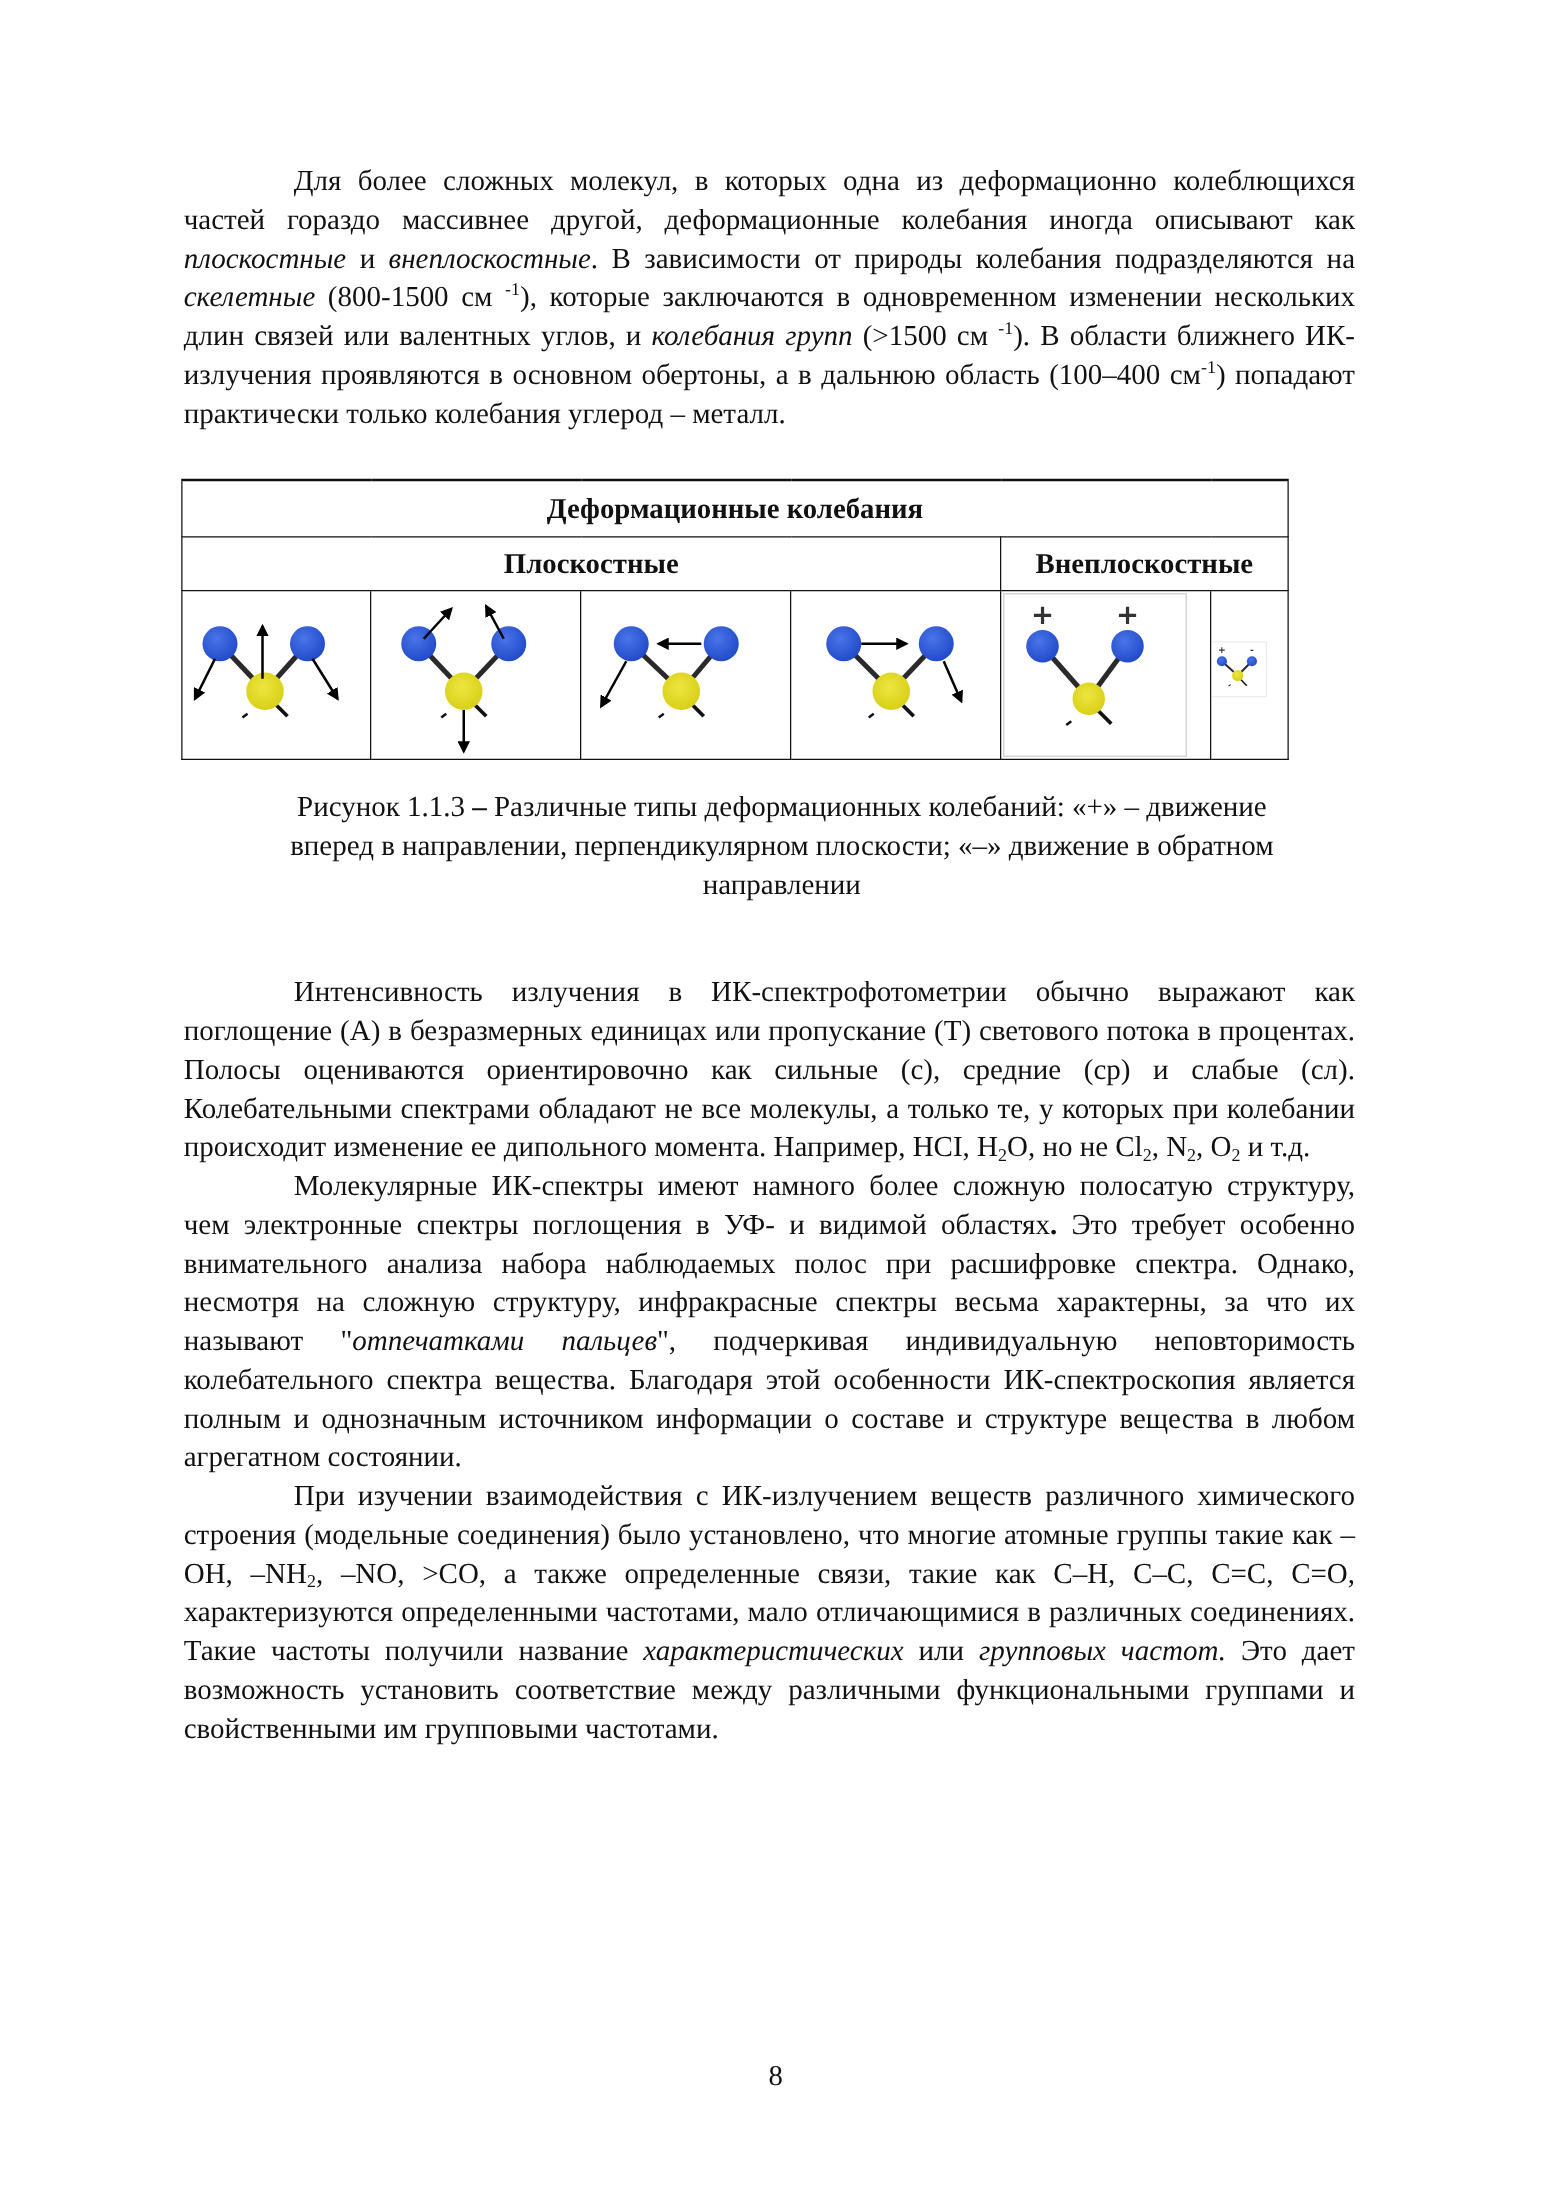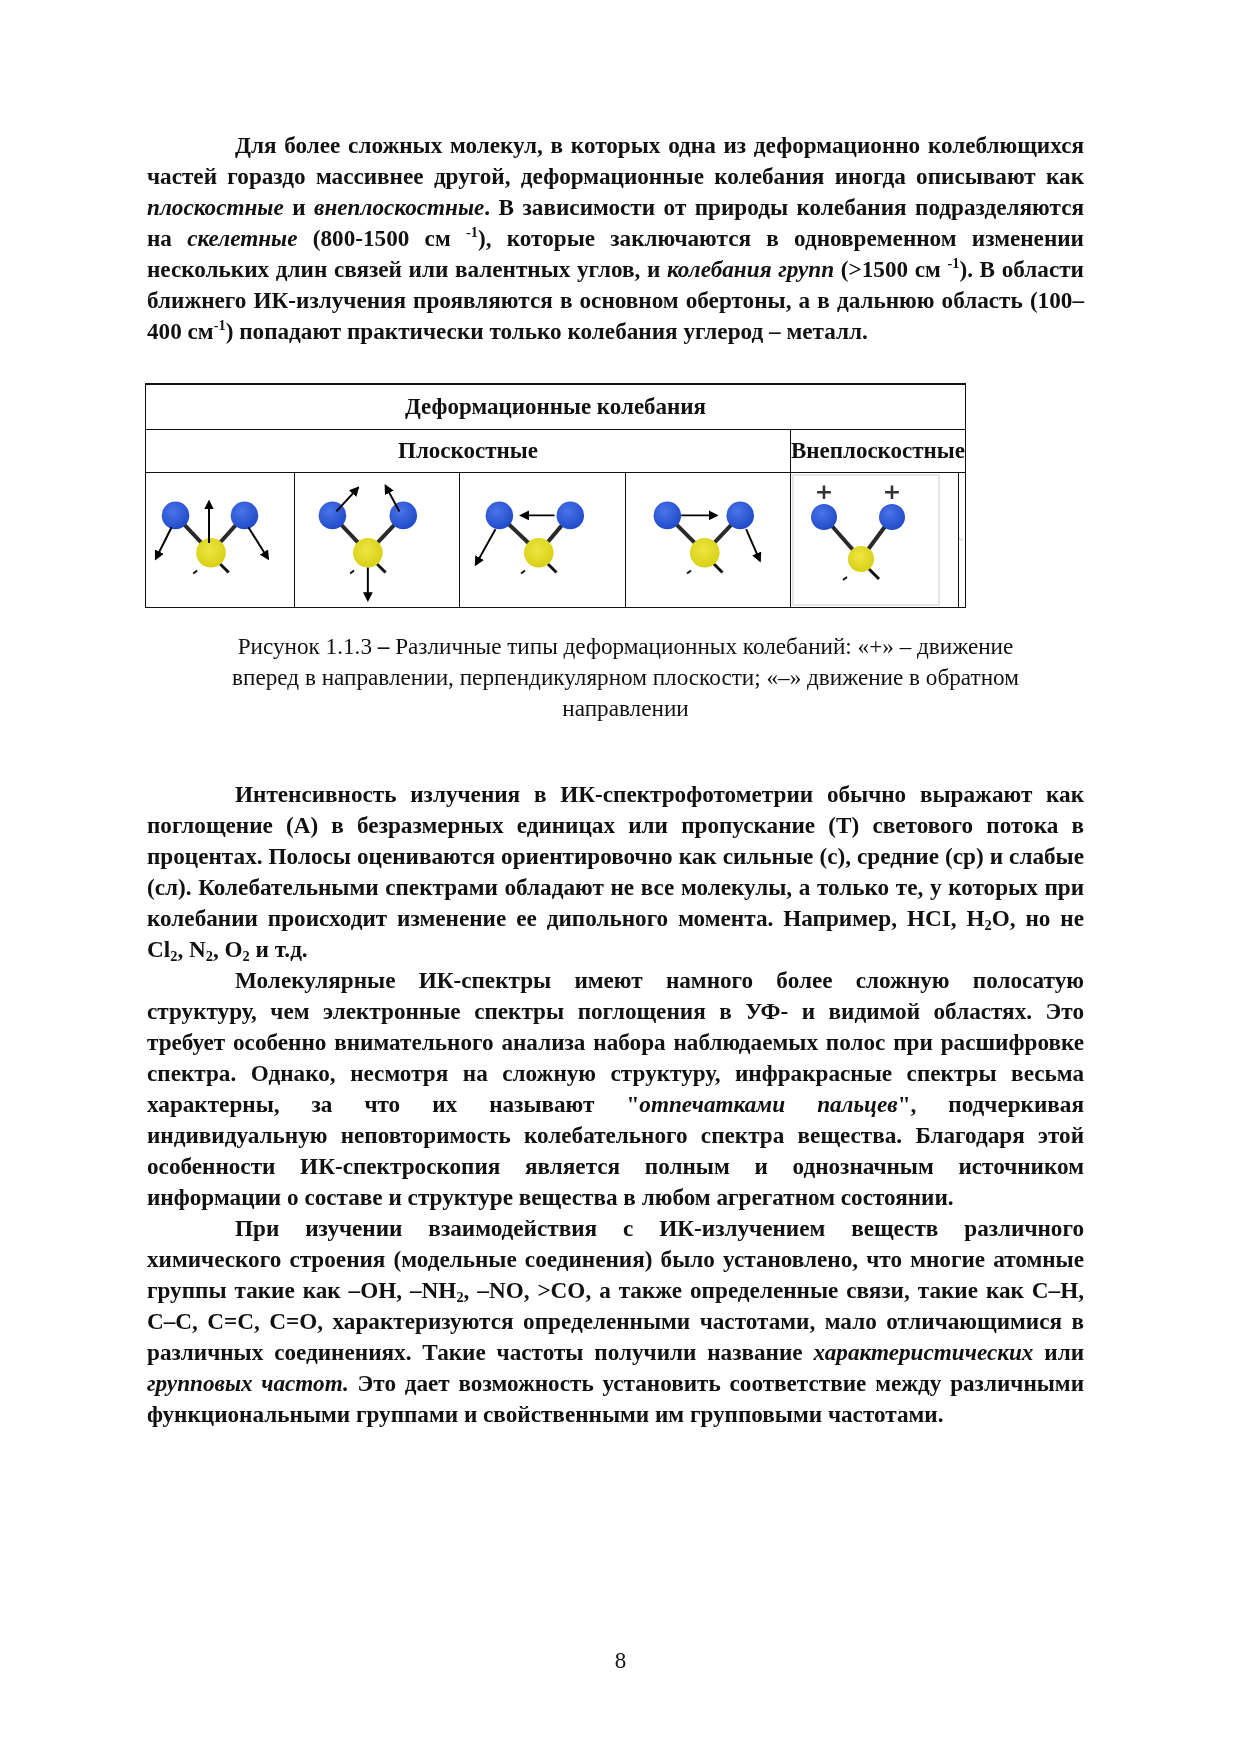--- a/index.html
+++ b/index.html
@@ -1,25 +1,25 @@
 <!DOCTYPE html>
 <html><head>
 <meta charset="utf-8">
 <style>
   html, body { margin: 0; padding: 0; background: #ffffff; }
   body { width: 1241px; height: 1754px; position: relative; overflow: hidden;
          font-family: "Liberation Serif", "DejaVu Serif", serif; color: #111; }
   .page { position: absolute; left: 147px; top: 130px; width: 937px; }
   .para { font-size: 23.2px; line-height: 31px; text-align: justify; margin: 0; }
-  .para.indent { text-indent: 88px; font-weight: bold; }
+  .para.indent { text-indent: 88px; }
   .para i, .para em { font-style: italic; }
   .para sup { font-size: 0.62em; vertical-align: 0.62em; line-height: 0; }
   .para sub { font-size: 0.62em; vertical-align: -0.25em; line-height: 0; }
   .table-wrap { margin-top: 30px; }
-  table.deform { border-collapse: collapse; width: 821px; margin-left: -2px; margin-top: 36px; }
+  table.deform { border-collapse: collapse; width: 886px; margin-left: -2px; margin-top: 36px; }
   table.deform td { border: 1.5px solid #111; text-align: center; padding: 0;
                     font-weight: bold; font-size: 23px; }
   table.deform tr.h1 td { height: 44px; border-top: 2px solid #111; }
   table.deform tr.h2 td { height: 42px; }
   table.deform tr.h3 td { height: 38px; border-bottom: 2px solid #111; }
   table.deform tr.img td { height: 134px; vertical-align: top; padding: 0; }
   .cell-fig { width: 100%; height: 134px; display: block; }
   .caption { text-align: center; font-size: 23.2px; line-height: 31px;
              padding: 0 55px 0 75px; }
   .gap { height: 32px; }

